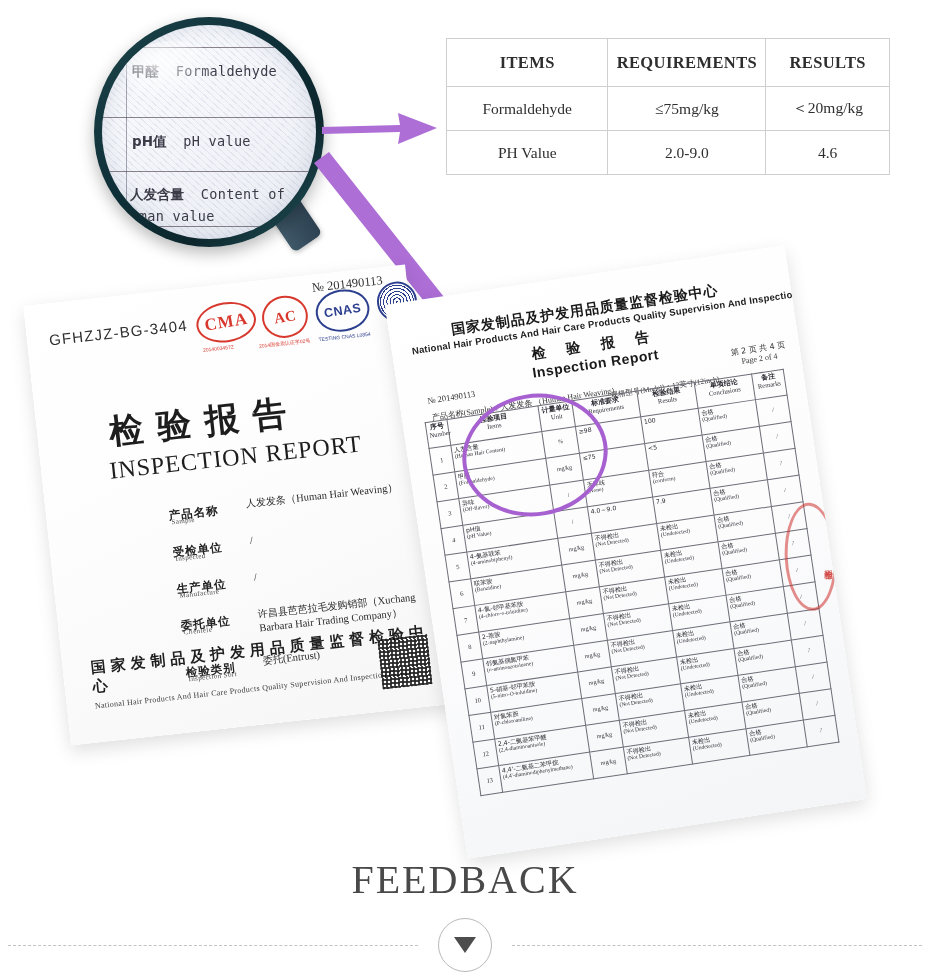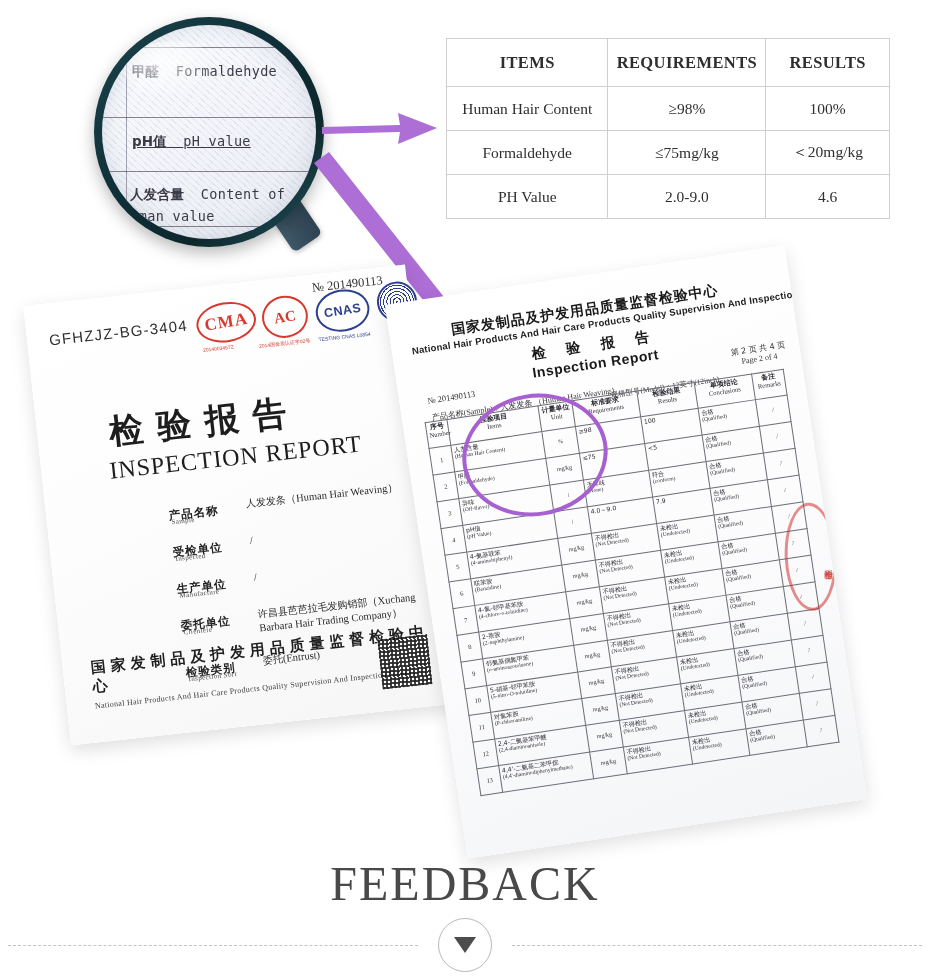--- a/index.html
+++ b/index.html
@@ -109,21 +109,21 @@
     position: absolute;
     left: 30px;
     font-family: "DejaVu Sans Mono", monospace;
     font-size: 13.5px;
     color: #3b3b48;
     white-space: nowrap;
     letter-spacing: .3px;
   }
   .lens-row .cn { font-family: "DejaVu Sans", sans-serif; font-weight: 600; letter-spacing: 0; }
   .lens-row.r1 { top: 38px; }
-  .lens-row.r2 { top: 108px; text-decoration: underline; }
+  .lens-row.r2 { top: 108px; }
   .lens-row.r3 { top: 161px; left: 28px; }
   .lens-row.r3b { top: 183px; left: 20px; }
   .mag-glare {
     position: absolute;
     left: 22px; top: 16px;
     width: 96px; height: 58px;
     border-radius: 50%;
     background: radial-gradient(ellipse at 35% 35%, rgba(255,255,255,.85), rgba(255,255,255,0) 70%);
     pointer-events: none;
   }
@@ -331,21 +331,21 @@
     border-radius: 50%;
     transform: rotate(-10deg);
   }
 
   
   .feedback-title {
     position: absolute;
     left: 0; right: 0; top: 856px;
     text-align: center;
     font-family: "Liberation Serif", "DejaVu Serif", serif;
-    font-size: 48px; letter-spacing: 2px; color: #494949;
+    font-size: 40px; letter-spacing: 2px; color: #494949;
   }
   .divider-wrap {
     position: absolute; left: 0; right: 0; top: 918px; height: 56px;
   }
   .dash-line {
     position: absolute; top: 27px; height: 0;
     border-top: 1px dashed #c3c3c3;
   }
   .dash-left  { left: 8px;  width: 410px; }
   .dash-right { right: 8px; width: 410px; }
@@ -366,25 +366,20 @@
 
   <table class="results-table">
     <thead>
       <tr>
         <th class="col-items">ITEMS</th>
         <th class="col-req">REQUIREMENTS</th>
         <th class="col-res">RESULTS</th>
       </tr>
     </thead>
     <tbody>
-      <tr>
-        <td>Human Hair Content</td>
-        <td>≥98%</td>
-        <td>100%</td>
-      </tr>
       <tr>
         <td>Formaldehyde</td>
         <td>≤75mg/kg</td>
         <td>＜20mg/kg</td>
       </tr>
       <tr>
         <td>PH Value</td>
         <td>2.0-9.0</td>
         <td>4.6</td>
       </tr>

